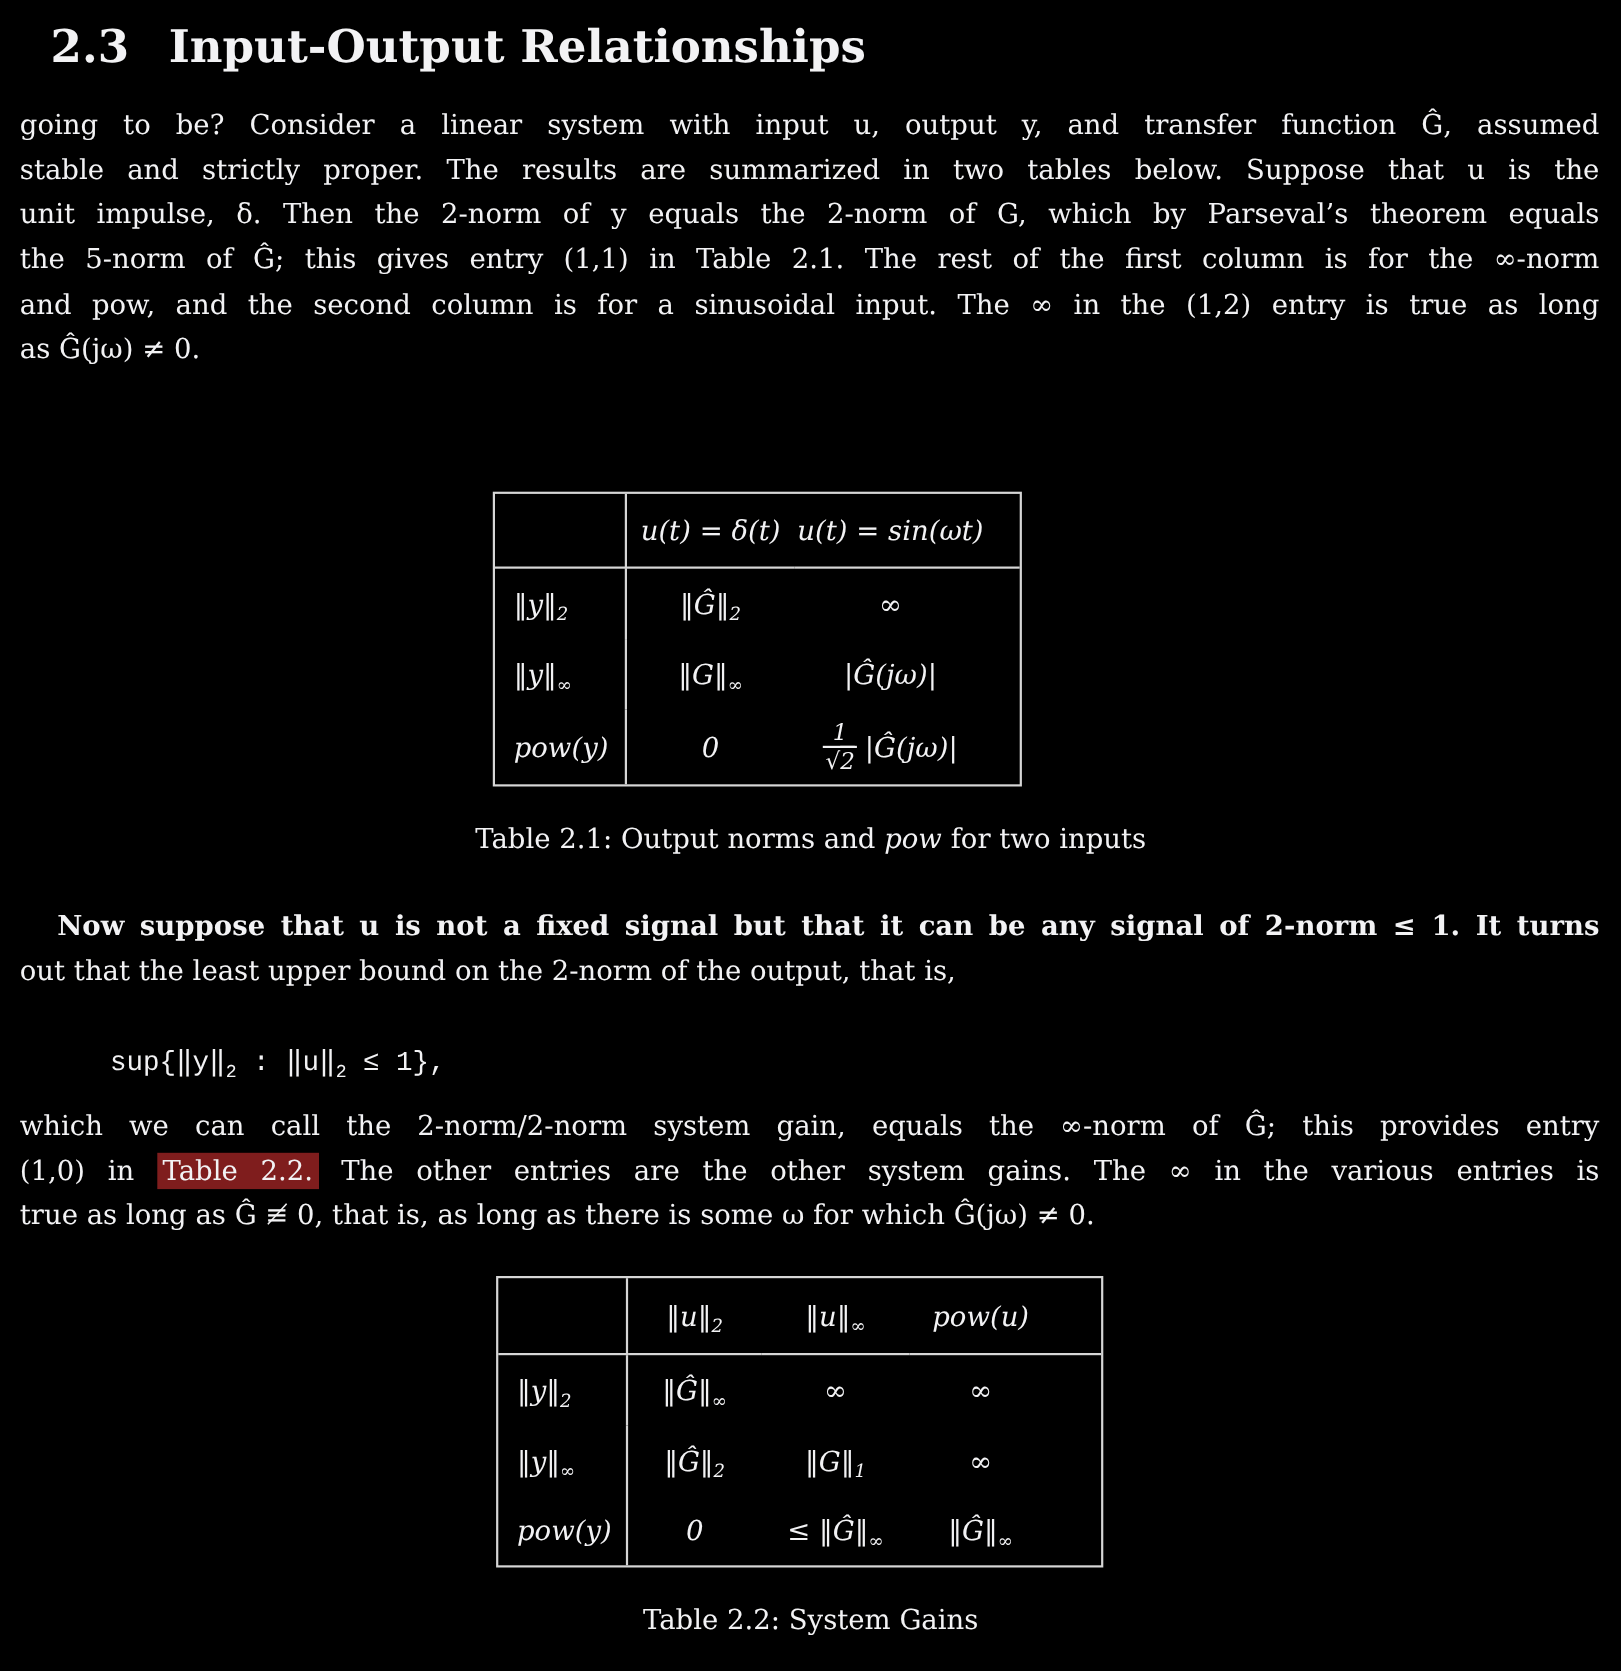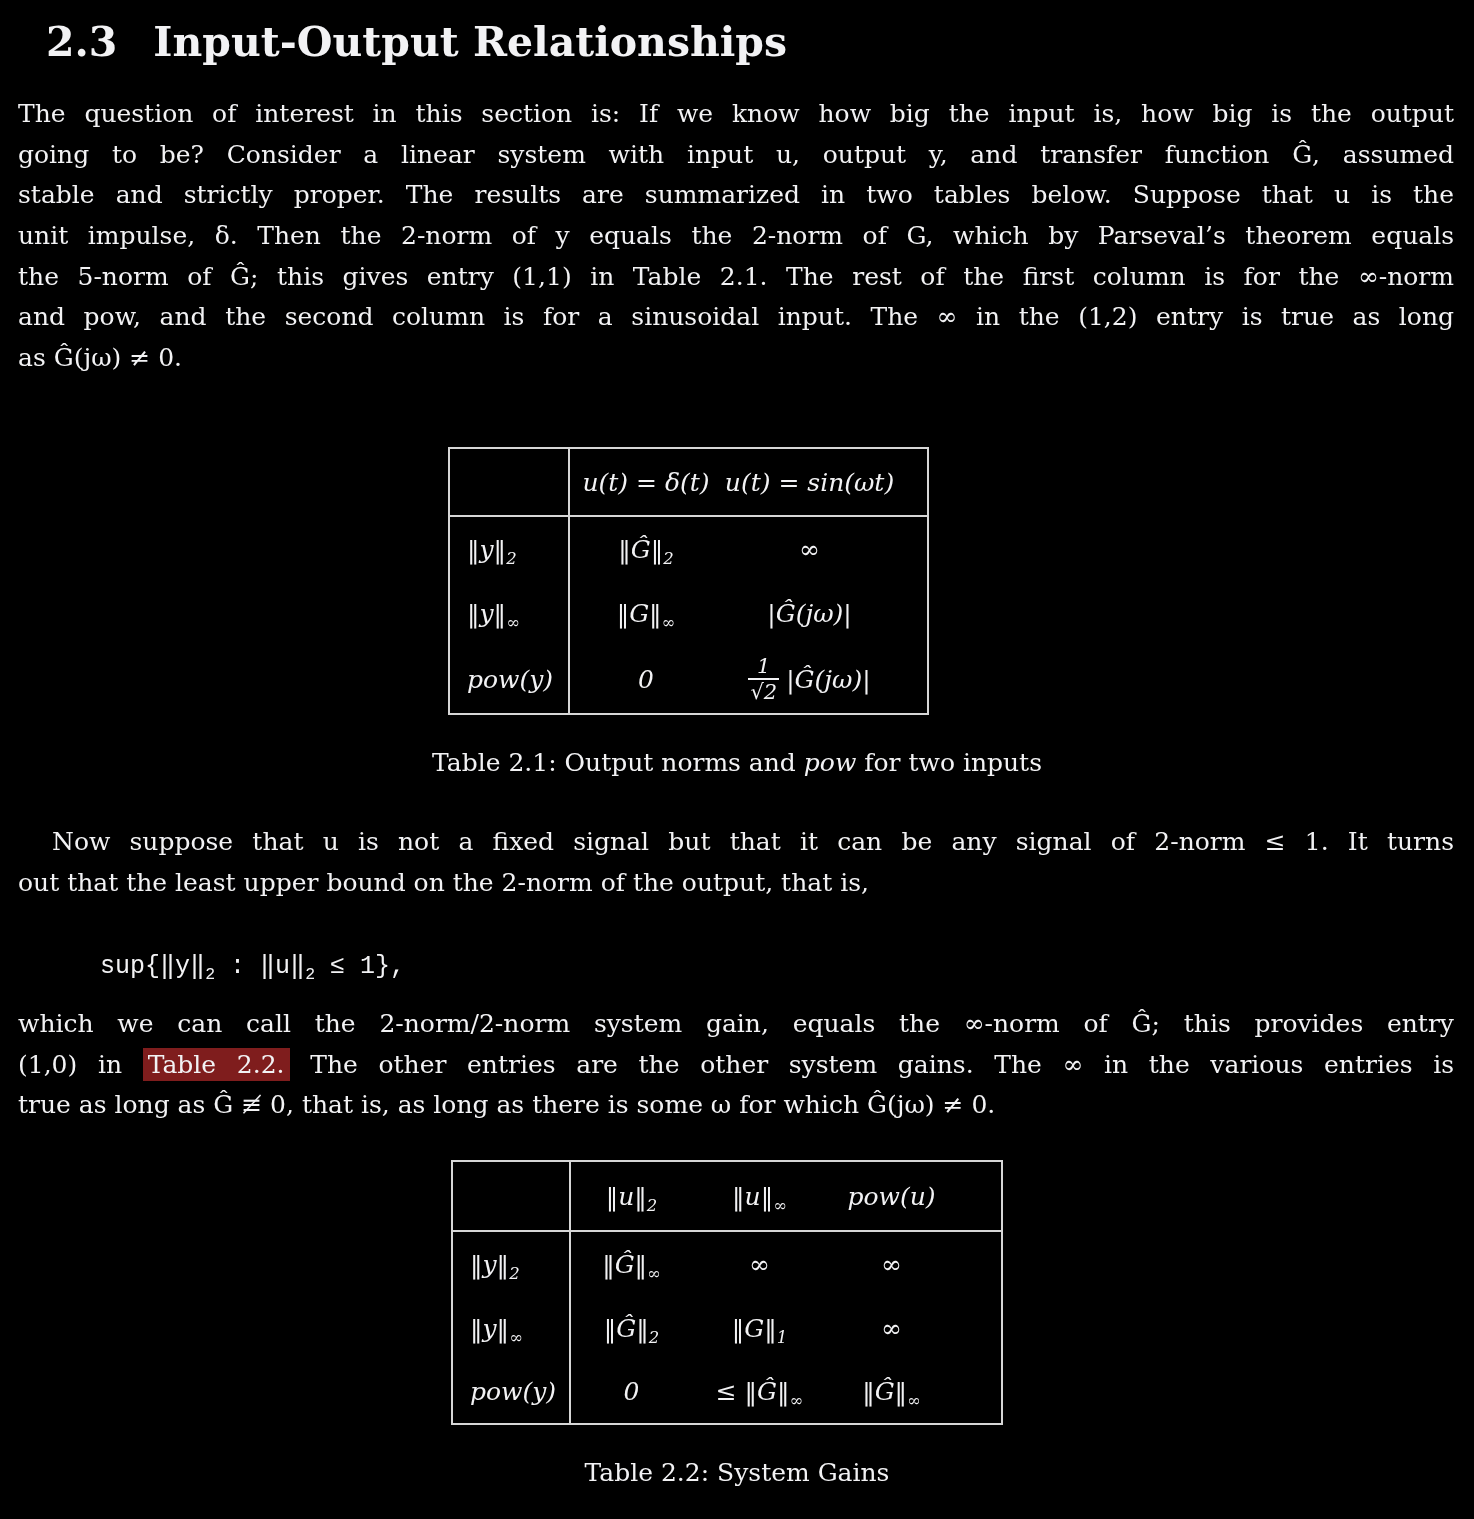--- a/index.html
+++ b/index.html
@@ -7,21 +7,21 @@
     position:relative;width:1474px;height:1519px;background:#000000;
     color:#f2f2f4;font-family:"DejaVu Serif", serif;font-size:25px;overflow:hidden;
   }
   .title{position:absolute;left:18px;top:18px;font-size:41px;font-weight:bold;margin-left:28px;}
   .title .txt{display:inline-block;margin-left:36px;}
   .para{position:absolute;left:18px;right:20px;}
   .p1{top:94px;} .p2{top:822px;} .p3{top:1004px;}
   .pline{height:40.7px;line-height:40.7px;white-space:nowrap;
          text-align:justify;text-align-last:justify;}
   .pline.last{text-align:left;text-align-last:left;}
-  .pline.indent{padding-left:34px;}
+  .pline.indent{padding-left:34px;font-weight:bold;}
   .equation{position:absolute;left:100px;top:944px;line-height:46px;font-family:Liberation Mono, monospace;}
   sub{font-size:66%;line-height:0;}
   .tbl{position:absolute;box-sizing:border-box;border:2px solid #d6d6d6;
        display:grid;font-style:italic;}
   .t1{left:448px;top:447px;width:481px;height:268px;
       grid-template-columns:120px 152px 1fr;grid-template-rows:68px 64px 64px auto;}
   .t2{left:451px;top:1160px;width:552px;height:265px;
       grid-template-columns:118px 121px 135px 1fr;grid-template-rows:70px 64px 64px auto;}
   .cell{display:flex;align-items:center;justify-content:center;}
   .cell.lbl{justify-content:flex-start;padding-left:17px;border-right:2px solid #d6d6d6;}
@@ -40,21 +40,20 @@
 </head>
 <body>
 
 <div class="page">
 
   <div class="title">
     <span class="num">2.3</span><span class="txt">Input-Output Relationships</span>
   </div>
 
   <div class="para p1">
-    <div class="pline">The question of interest in this section is: If we know how big the input is, how big is the output</div>
     <div class="pline">going to be? Consider a linear system with input u, output y, and transfer function Ĝ, assumed</div>
     <div class="pline">stable and strictly proper. The results are summarized in two tables below. Suppose that u is the</div>
     <div class="pline">unit impulse, δ. Then the 2-norm of y equals the 2-norm of G, which by Parseval’s theorem equals</div>
     <div class="pline">the 5-norm of Ĝ; this gives entry (1,1) in Table 2.1. The rest of the first column is for the ∞-norm</div>
     <div class="pline">and pow, and the second column is for a sinusoidal input. The ∞ in the (1,2) entry is true as long</div>
     <div class="pline last">as Ĝ(jω) ≠ 0.</div>
   </div>
 
   <div class="tbl t1">
     <div class="cell lbl hdr"></div>

